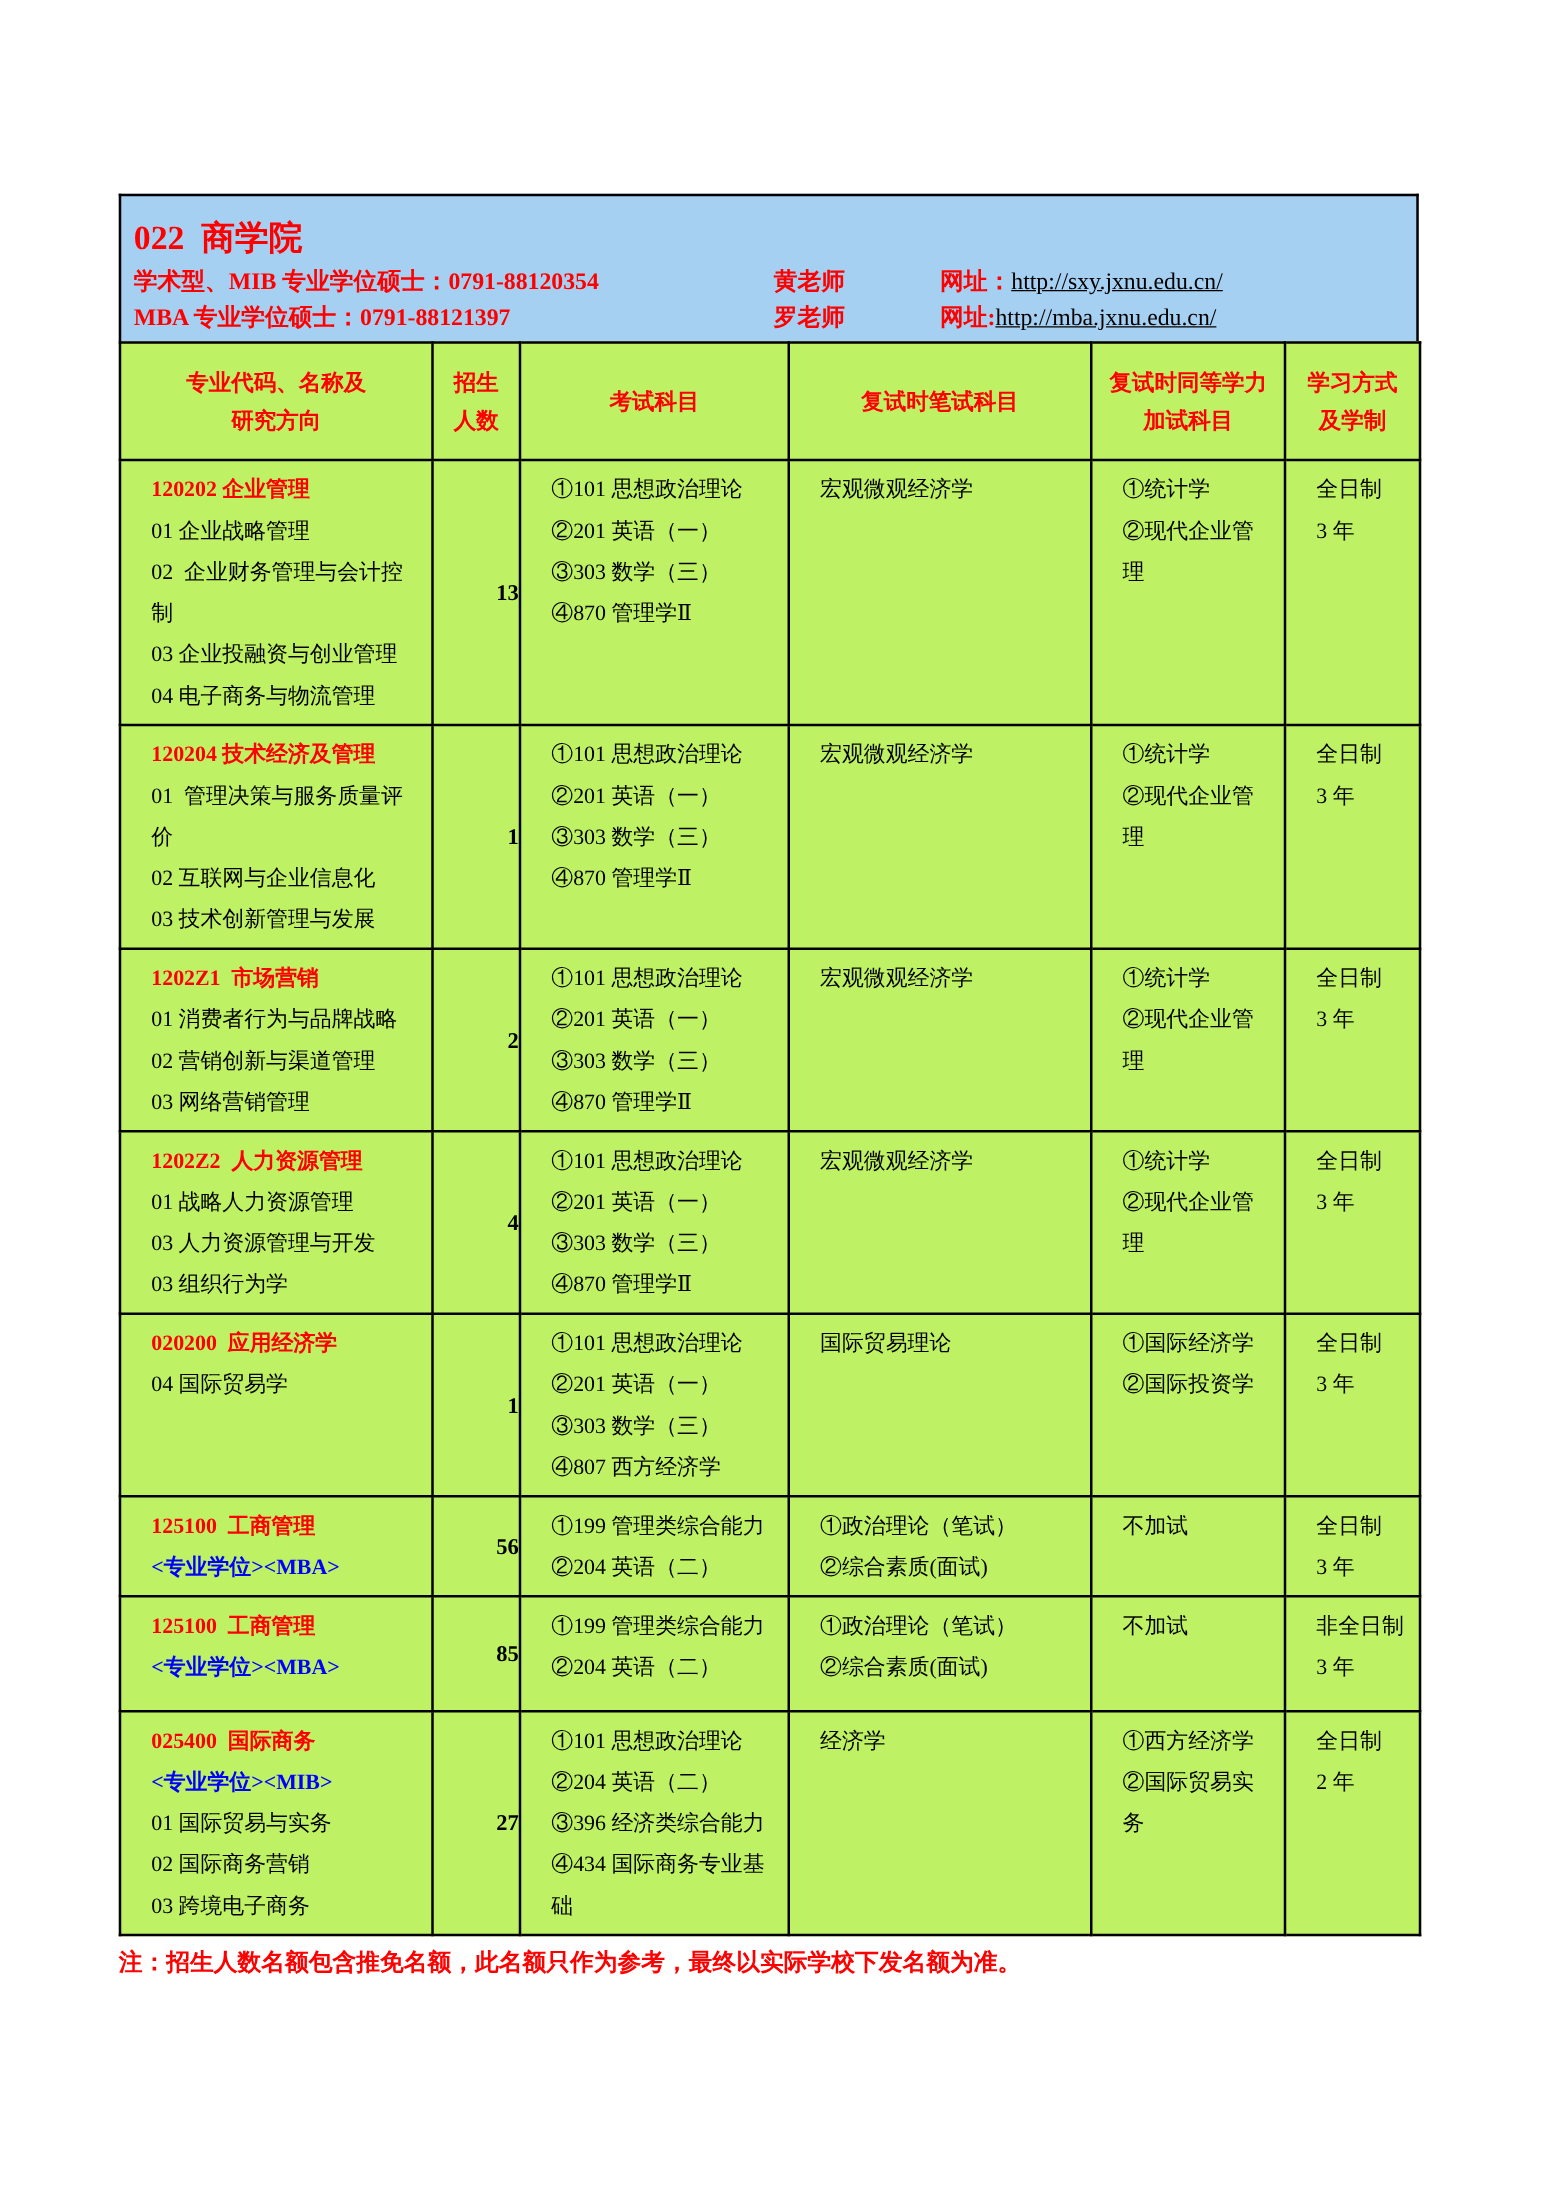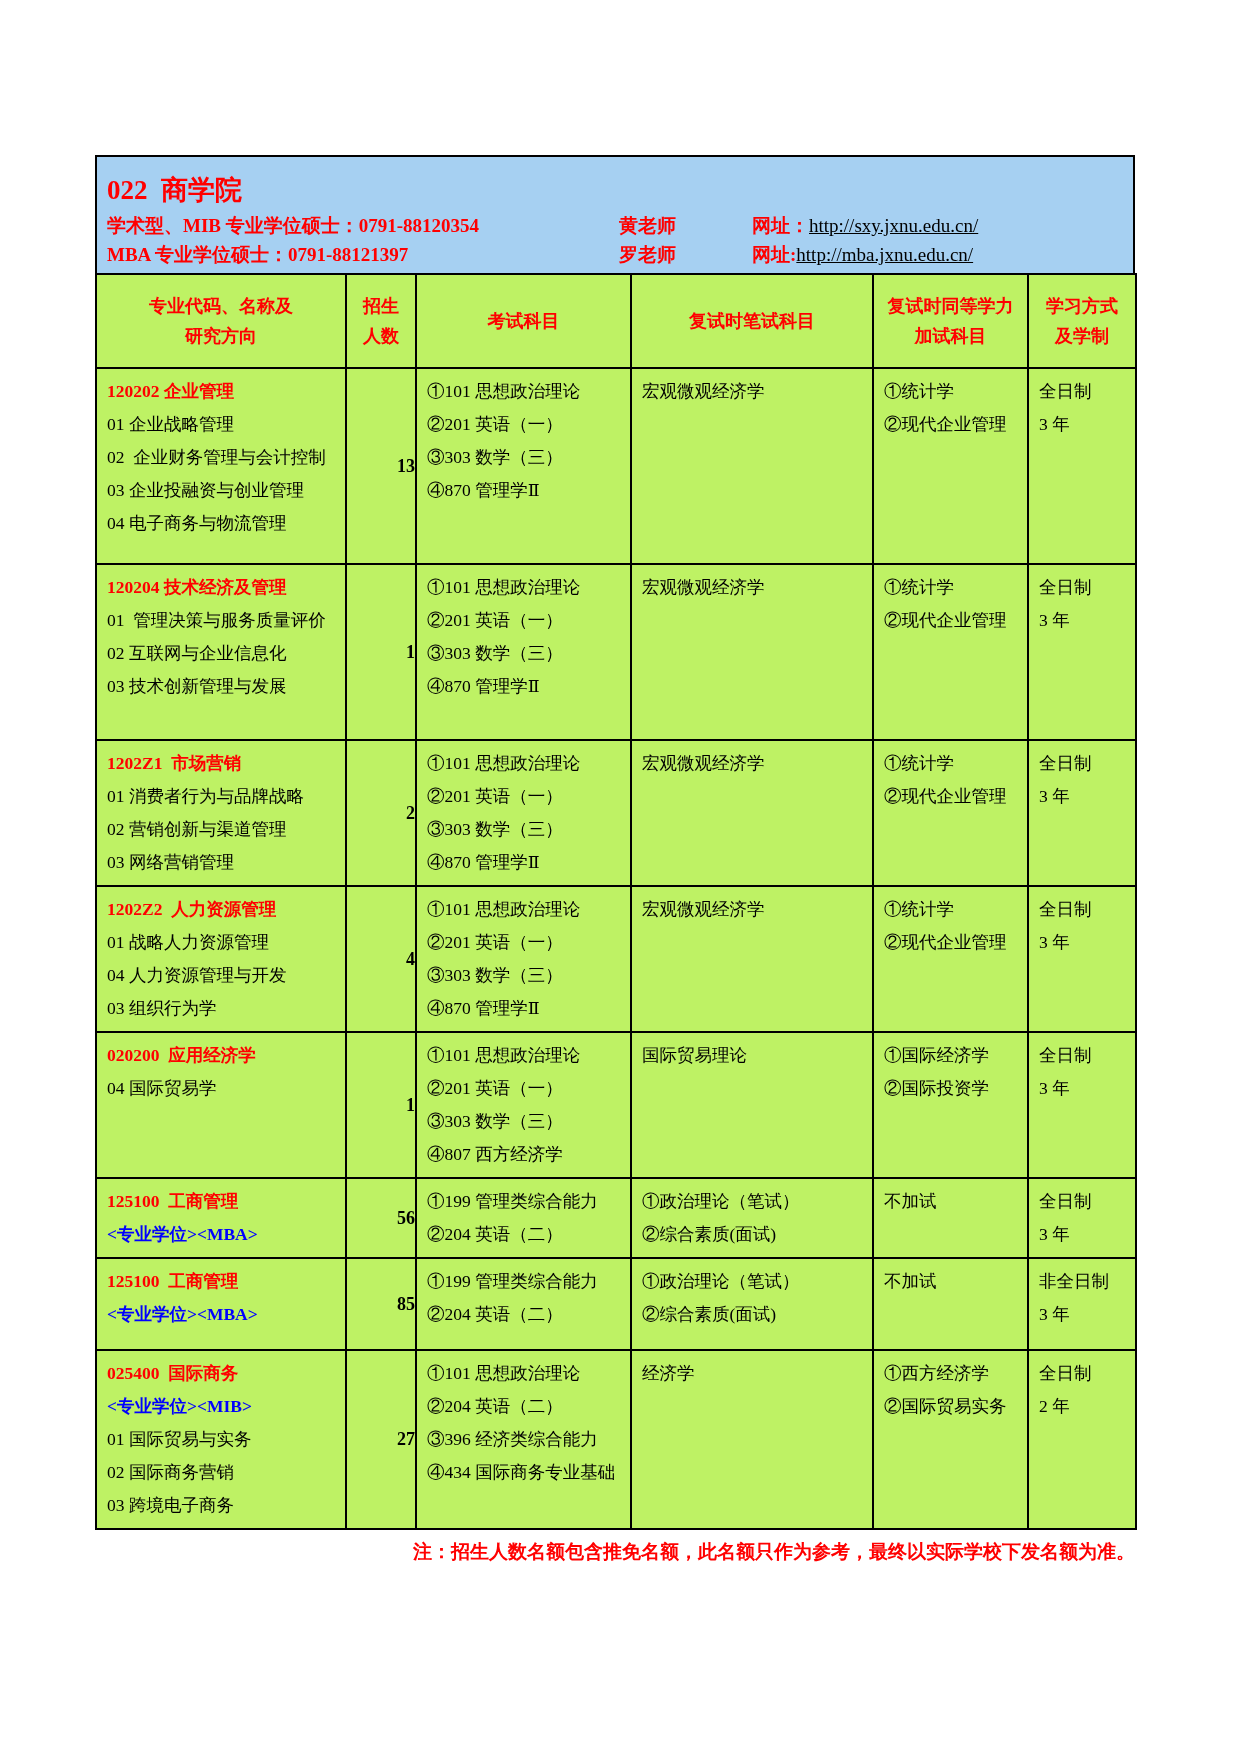--- a/index.html
+++ b/index.html
@@ -32,32 +32,32 @@
   
   table{border-collapse:collapse;table-layout:fixed;width:1040px;background:#bef264;}
   col.w1{width:250px;} col.w2{width:70px;} col.w3{width:215px;}
   col.w4{width:242px;} col.w5{width:155px;} col.w6{width:108px;}
   th,td{border:2px solid #000;box-sizing:border-box;}
   thead tr{height:94px;}
   th{
     color:#f00;font-weight:bold;font-size:18px;text-align:center;vertical-align:middle;padding:2px;
   }
   .hline{line-height:30px;white-space:pre;}
-  td{vertical-align:top;padding:6px 8px 6px 10px;}
+  td{vertical-align:top;padding:6px 8px 6px 24px;}
   td.c2{text-align:right;vertical-align:middle;font-weight:bold;font-size:18px;padding:0;}
   .line{font-size:17.5px;line-height:33px;white-space:pre-wrap;}
   .prog-title{color:#f00;font-weight:bold;}
   .degree-tag{color:#0000ff;font-weight:bold;}
   tr.row-0{height:196px;} tr.row-1{height:176px;} tr.row-2{height:130px;}
   tr.row-3{height:136px;} tr.row-4{height:142px;} tr.row-5{height:80px;}
   tr.row-6{height:92px;} tr.row-7{height:163px;}
 
   .note{
     color:#f00;font-weight:bold;font-size:19px;line-height:28px;
-    text-align:right;margin-top:8px;white-space:pre;
+    text-align:left;margin-top:8px;white-space:pre;
   }
 </style>
 </head>
 <body>
 
 <div class="sheet">
 
   <div class="header-block">
     <div class="header-title">022  商学院</div>
 
@@ -186,21 +186,21 @@
           </td>
           <td class="c6">
             <div class="line">全日制</div>
             <div class="line">3 年</div>
           </td>
         </tr>
         <tr class="row-3">
           <td class="c1">
             <div class="line prog-title">1202Z2  人力资源管理</div>
             <div class="line">01 战略人力资源管理</div>
-            <div class="line">04 人力资源管理与开发</div>
+            <div class="line">03 人力资源管理与开发</div>
             <div class="line">03 组织行为学</div>
           </td>
           <td class="c2">4</td>
           <td class="c3">
             <div class="line">①101 思想政治理论</div>
             <div class="line">②201 英语（一）</div>
             <div class="line">③303 数学（三）</div>
             <div class="line">④870 管理学Ⅱ</div>
           </td>
           <td class="c4">

